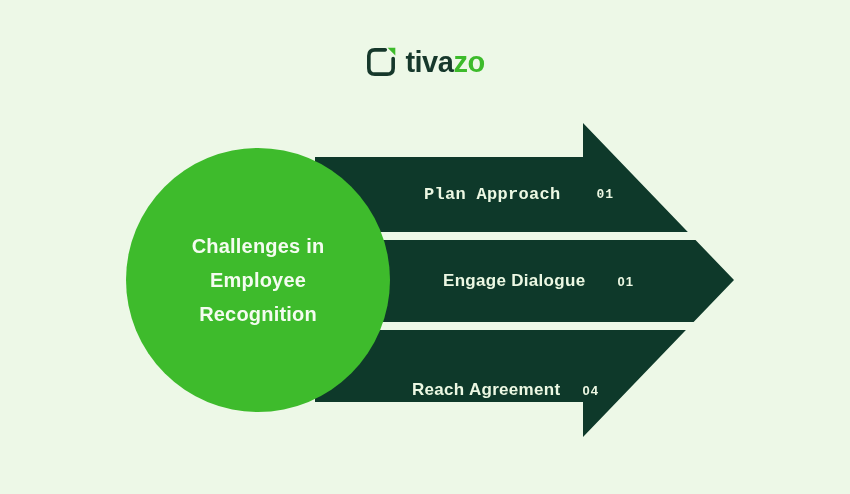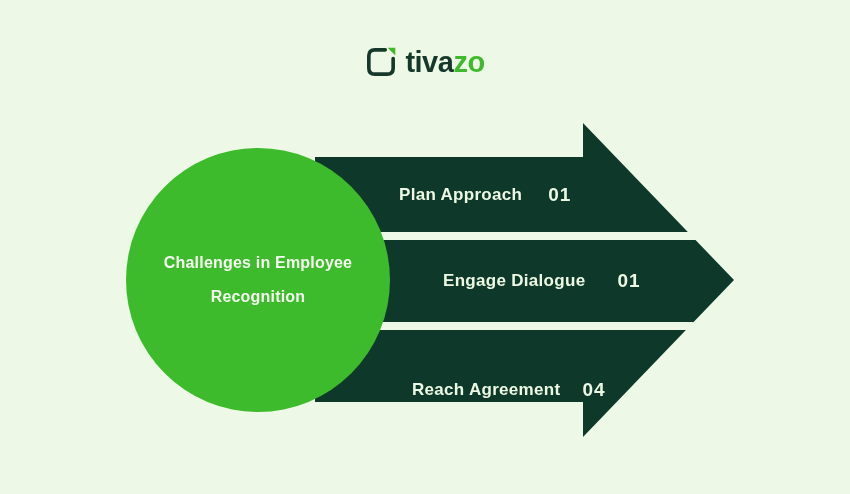--- a/index.html
+++ b/index.html
@@ -54,47 +54,47 @@
     align-items: center;
     color: #ecf8e3;
   }
   .step-label {
     font-size: 17px;
     font-weight: bold;
     letter-spacing: 0.3px;
     white-space: nowrap;
   }
   .step-number {
-    font-size: 19px;
+    font-size: 13px;
     font-weight: bold;
     letter-spacing: 1px;
     white-space: nowrap;
   }
-  .row-1 { left: 399px; top: 157px; height: 75px; gap: 26px; }
+  .row-1 { left: 424px; top: 157px; height: 75px; gap: 36px; font-family: Liberation Mono, monospace; }
   .row-2 { left: 443px; top: 240px; height: 82px; gap: 32px; }
   .row-3 { left: 412px; top: 330px; height: 72px; gap: 22px; margin-top: 24px; }
 
   
   .challenge-circle {
     position: absolute;
     left: 126px;
     top: 148px;
     width: 264px;
     height: 264px;
     border-radius: 50%;
     background: #3ebb2c;
     display: flex;
     align-items: center;
     justify-content: center;
   }
   .challenge-title {
     width: 200px;
     text-align: center;
     color: #f4fcf0;
-    font-size: 16px;
+    font-size: 20px;
     font-weight: bold;
     line-height: 34px;
     letter-spacing: 0.2px;
   }
 </style>
 </head>
 <body>
 
 <div class="canvas">
 

